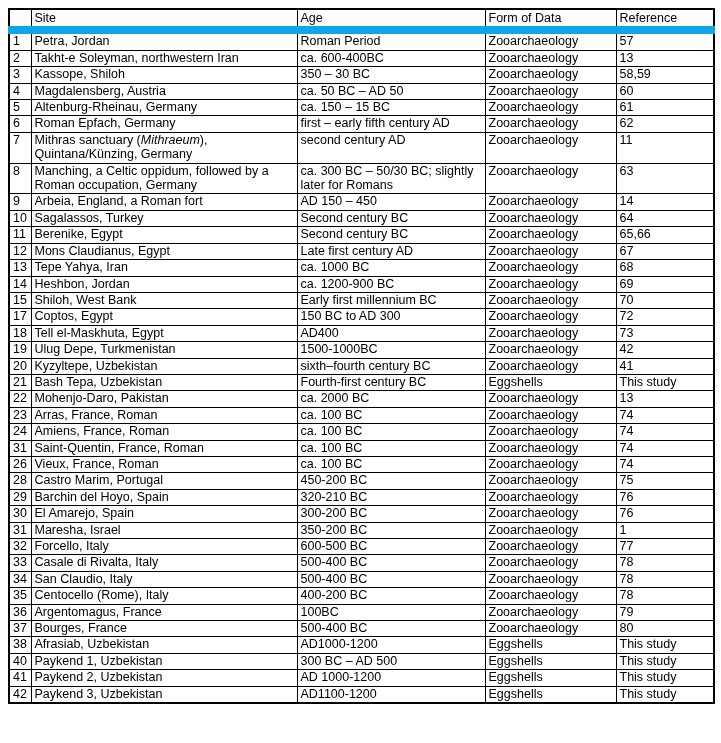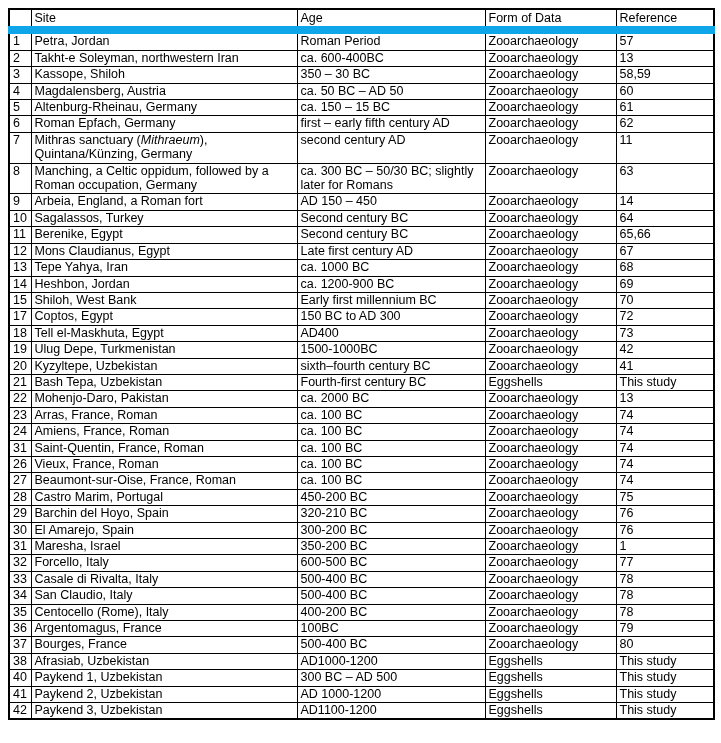--- a/index.html
+++ b/index.html
@@ -239,27 +239,20 @@
           <td>74</td>
         </tr>
         <tr>
           <td>26</td>
           <td>Vieux, France, Roman</td>
           <td>ca. 100 BC</td>
           <td>Zooarchaeology</td>
           <td>74</td>
         </tr>
         <tr>
-          <td>27</td>
-          <td>Beaumont-sur-Oise, France, Roman</td>
-          <td>ca. 100 BC</td>
-          <td>Zooarchaeology</td>
-          <td>74</td>
-        </tr>
-        <tr>
           <td>28</td>
           <td>Castro Marim, Portugal</td>
           <td>450-200 BC</td>
           <td>Zooarchaeology</td>
           <td>75</td>
         </tr>
         <tr>
           <td>29</td>
           <td>Barchin del Hoyo, Spain</td>
           <td>320-210 BC</td>

